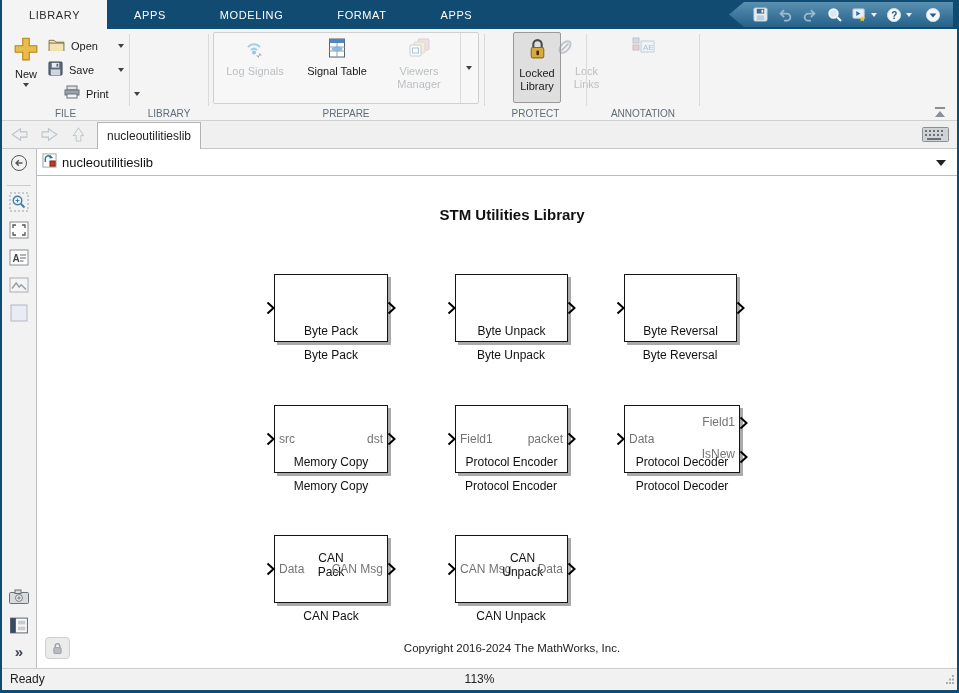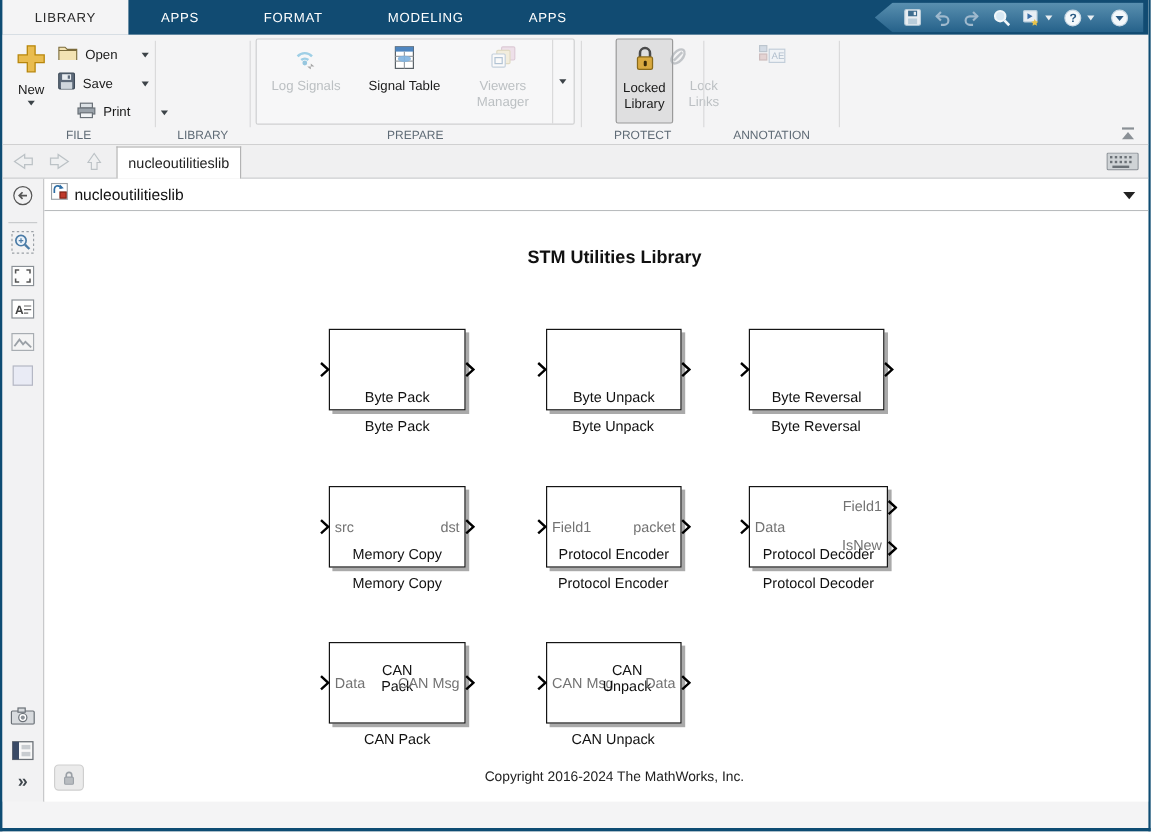--- a/index.html
+++ b/index.html
@@ -82,22 +82,22 @@
   .st-grip { position:absolute; right:2px; bottom:2px; }
 </style>
 </head>
 <body>
 
 <div class="window">
 
   <div class="tsbar">
     <div class="tstab active">LIBRARY</div>
     <div class="tstab">APPS</div>
+    <div class="tstab">MODELING</div>
     <div class="tstab">FORMAT</div>
-    <div class="tstab">MODELING</div>
     <div class="tstab">APPS</div>
 
     <div class="qat">
       <span>
           <svg width="15" height="15" viewBox="0 0 16 16">
             <rect x="1" y="1" width="14" height="14" rx="1.5" fill="#e9eef2" stroke="#b9cdda"></rect>
             <rect x="4" y="2" width="8" height="5" fill="#3f6d8e"></rect>
             <rect x="9" y="3" width="2" height="3" fill="#e9eef2"></rect>
             <rect x="4" y="9" width="8" height="5" fill="#b9cdda"></rect>
           </svg>
@@ -497,13 +497,29 @@
         <div class="lockbadge">
           <svg width="11" height="13" viewBox="0 0 12 14">
               <path d="M3.5 6 V4.2 a2.5 2.5 0 0 1 5 0 V6" fill="none" stroke="#9aa0a6" stroke-width="1.5"></path>
               <rect x="2" y="6" width="8" height="6.5" rx="1" fill="#b8bcc0" stroke="#9aa0a6"></rect>
             </svg>
         </div>
       </div>
     </div>
   </div>
 
+  <div class="statusbar">
+    <span class="st-left">Ready</span>
+    <span class="st-zoom">113%</span>
+    <span class="st-grip">
+      <svg width="9" height="9" viewBox="0 0 9 9">
+          <g fill="#a8adb2">
+            <rect x="6" y="0" width="2" height="2"></rect>
+            <rect x="6" y="3.5" width="2" height="2"></rect>
+            <rect x="3" y="3.5" width="2" height="2"></rect>
+            <rect x="6" y="7" width="2" height="2"></rect>
+            <rect x="3" y="7" width="2" height="2"></rect>
+            <rect x="0" y="7" width="2" height="2"></rect>
+          </g>
+        </svg>
+    </span>
+  </div>
 </div>
 
 </body></html>

